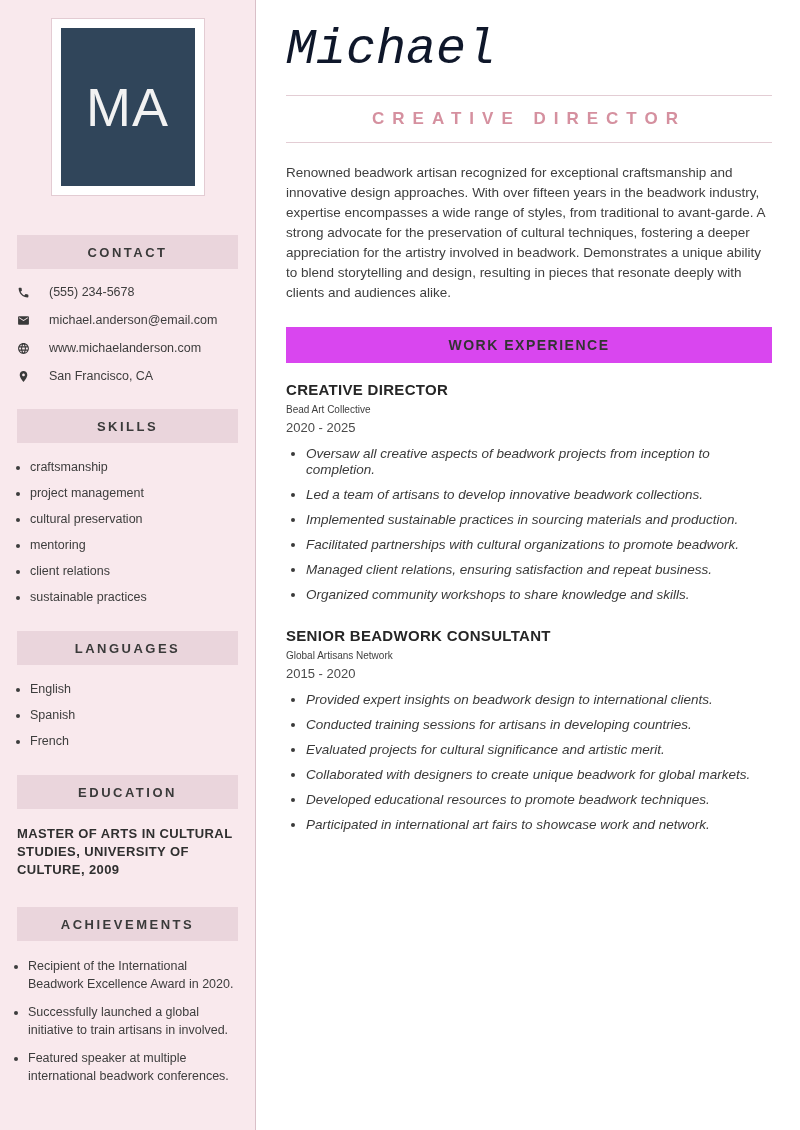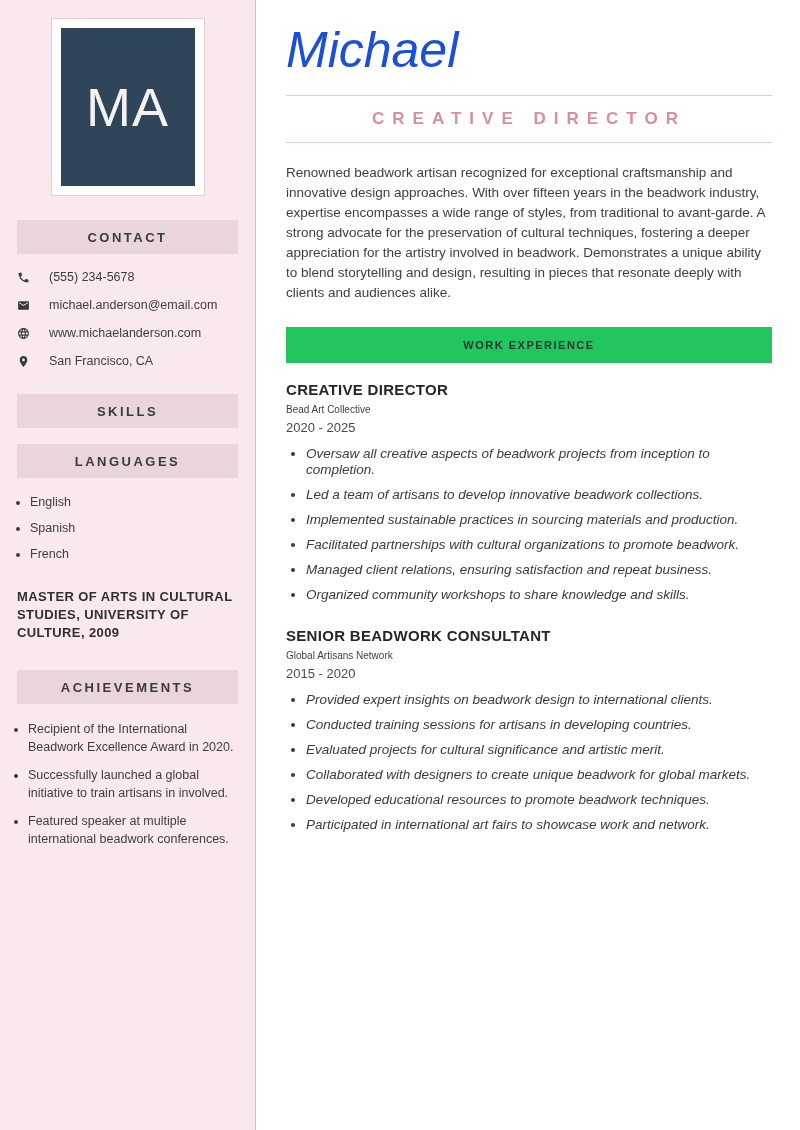--- a/index.html
+++ b/index.html
@@ -13,21 +13,21 @@
 
   
   .sidebar {
     width: 256px; flex-shrink: 0;
     background: #f9e9ed;
     border-right: 1px solid #d9c0c8;
     padding-top: 18px;
   }
   .avatar-card {
     width: 154px; height: 178px;
-    margin: 0 auto 24px auto;
+    margin: 0 auto 39px auto;
     background: #ffffff;
     border: 1px solid #e3ccd3;
     display: flex; align-items: center; justify-content: center;
   }
   .avatar-inner {
     width: 134px; height: 158px;
     background: #30455a;
     color: #f2f2f2;
     display: flex; align-items: center; justify-content: center;
     font-size: 54px; font-weight: 400; letter-spacing: 1px;
@@ -49,45 +49,45 @@
     padding: 0 17px; margin-bottom: 28px;
     font-size: 13px; font-weight: bold; line-height: 18px;
     letter-spacing: 0.4px; color: #2f2f2f;
   }
   .ach-list { list-style: disc; padding: 0 14px 0 28px; }
   .ach-list li { font-size: 12.5px; line-height: 18px; margin-bottom: 10px; color: #3d3d3d; }
 
   
   .main { flex: 1; padding: 24px 28px 0 30px; }
   .first-name {
-    font-family: Liberation Sans, sans-serif;
+    font-family: Liberation Mono, monospace;
     font-style: italic;
     font-size: 50px; line-height: 1.05;
-    color: #1d4ed8;
+    color: #0f172a;
   }
   .last-name {
     font-size: 24px; font-weight: bold; letter-spacing: 2.5px;
     color: #2e2e2e; margin-top: 2px;
   }
   .title-rule { border: none; border-top: 1px solid #e3cdd4; margin-top: 18px; }
   .profession {
     text-align: center;
     color: #d5909f;
     font-size: 17px; font-weight: bold; letter-spacing: 8px;
     margin: 13px 0;
   }
   .summary {
     margin-top: 20px;
     font-size: 13.5px; line-height: 20px; color: #3e3e3e;
   }
   .band-main {
-    background: #22c55e;
+    background: #d946ef;
     height: 36px; margin: 24px 0 18px 0;
     display: flex; align-items: center; justify-content: center;
-    font-size: 11px; font-weight: bold; letter-spacing: 1.5px; color: #333;
+    font-size: 14px; font-weight: bold; letter-spacing: 1.5px; color: #333;
   }
   .job { margin-bottom: 24px; }
   .job-title { font-size: 15px; font-weight: bold; color: #262626; letter-spacing: 0.3px; }
   .company { font-size: 10px; margin-top: 6px; color: #3e3e3e; }
   .dates { font-size: 13px; margin-top: 5px; color: #4a4a4a; }
   .job-bullets { list-style: disc; padding-left: 20px; margin-top: 11px; }
   .job-bullets li { font-size: 13.5px; margin-bottom: 9px; color: #3a3a3a; line-height: 16px; font-style: italic; }
 </style>
 </head>
 <body>
@@ -127,32 +127,41 @@
           <svg class="icon" viewBox="0 0 24 24">
               <path d="M12 2C8.13 2 5 5.13 5 9c0 5.25 7 13 7 13s7-7.75 7-13c0-3.87-3.13-7-7-7zm0 9.5c-1.38 0-2.5-1.12-2.5-2.5s1.12-2.5 2.5-2.5 2.5 1.12 2.5 2.5-1.12 2.5-2.5 2.5z"></path>
             </svg>
           <span>San Francisco, CA</span>
         </li>
       </ul>
     </section>
 
     <section>
       <h2 class="band">SKILLS</h2>
+      <ul class="dot-list">
+        <li>craftsmanship</li>
+        <li>project management</li>
+        <li>cultural preservation</li>
+        <li>mentoring</li>
+        <li>client relations</li>
+        <li>sustainable practices</li>
+      </ul>
     </section>
 
     <section>
       <h2 class="band">LANGUAGES</h2>
       <ul class="dot-list">
         <li>English</li>
         <li>Spanish</li>
         <li>French</li>
       </ul>
     </section>
 
     <section>
+      <h2 class="band">EDUCATION</h2>
       <p class="edu-text">MASTER OF ARTS IN CULTURAL STUDIES, UNIVERSITY OF CULTURE, 2009</p>
     </section>
 
     <section>
       <h2 class="band">ACHIEVEMENTS</h2>
       <ul class="ach-list">
         <li>Recipient of the International Beadwork Excellence Award in 2020.</li>
         <li>Successfully launched a global initiative to train artisans in involved.</li>
         <li>Featured speaker at multiple international beadwork conferences.</li>
       </ul>

